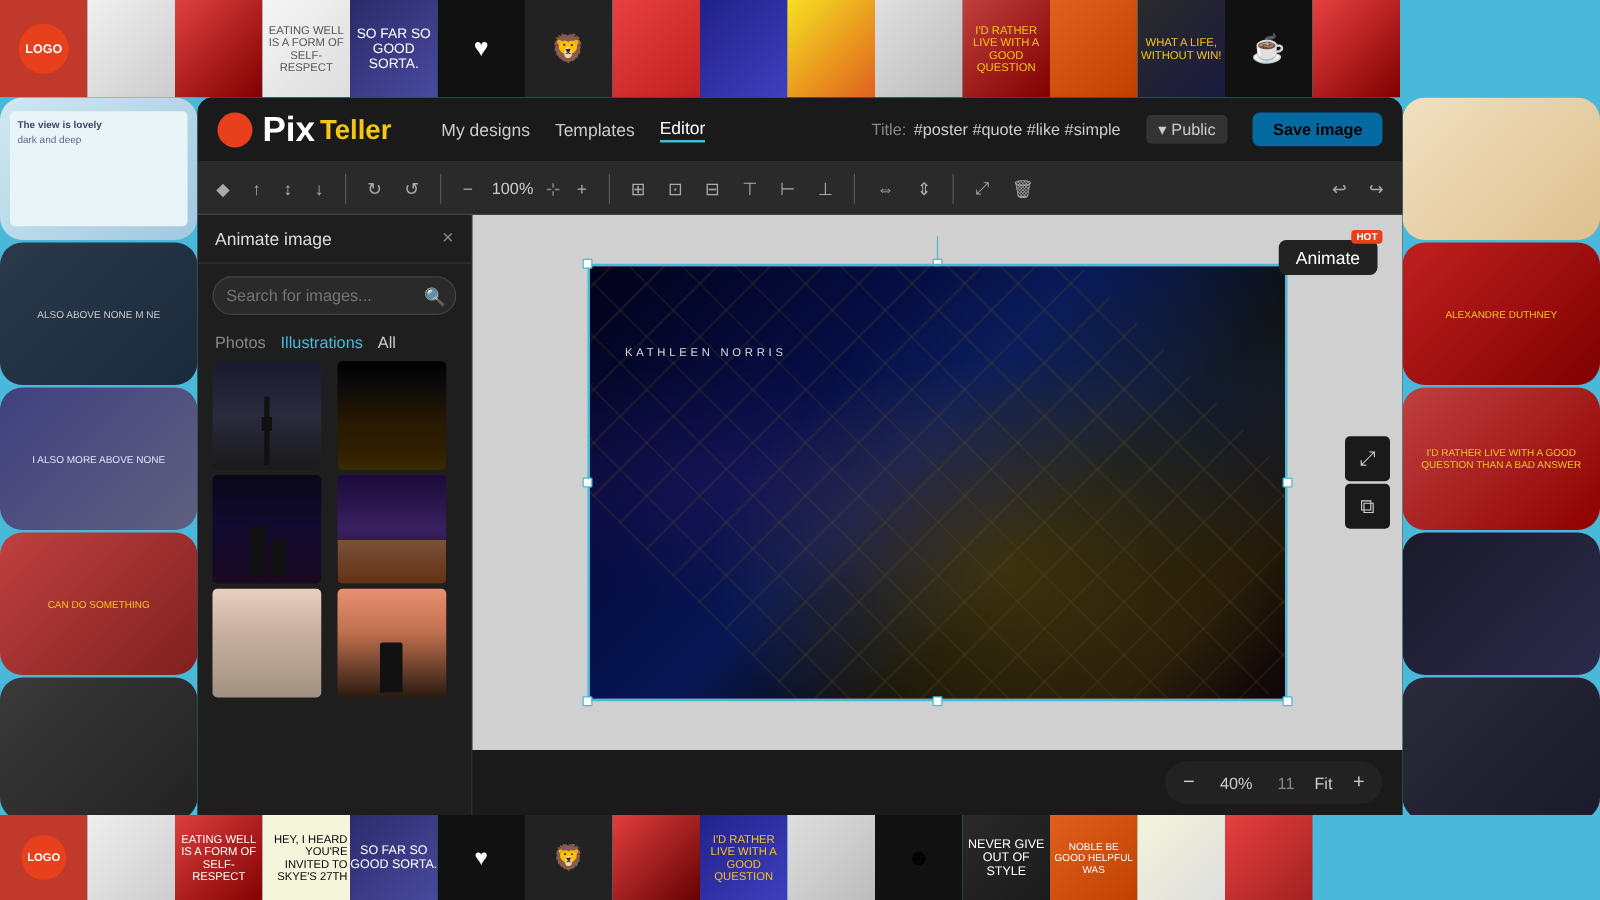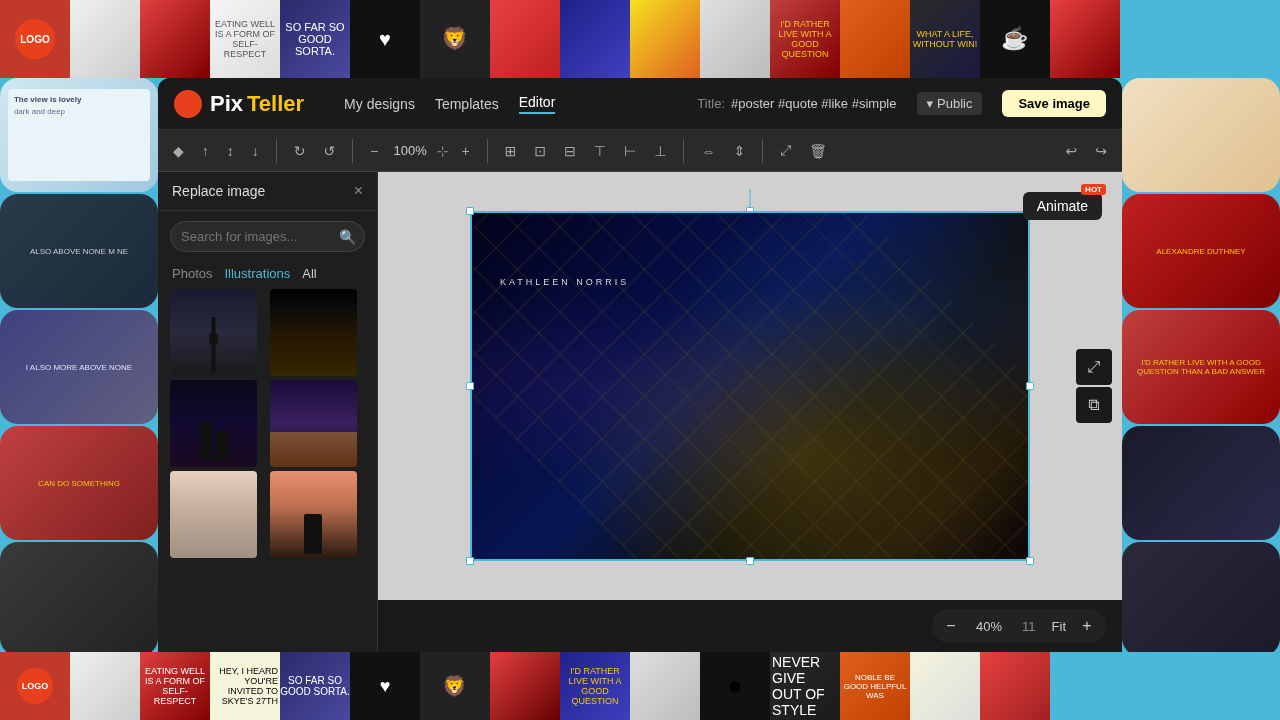--- a/index.html
+++ b/index.html
@@ -43,39 +43,39 @@
 
     
     .nav-bar {
       position: absolute; top: 0; left: 0; width: 100%; height: 52px;
       background: #1a1a1a; display: flex; align-items: center; padding: 0 16px; gap: 20px;
       border-bottom: 1px solid #333;
     }
     .logo {
       display: flex; align-items: center; gap: 4px; margin-right: 20px;
     }
-    .logo-pix { color: #fff; font-size: 22px; font-weight: bold; }
+    .logo-pix { color: #fff; font-size: 28px; font-weight: bold; }
     .logo-teller { color: #f5c518; font-size: 22px; font-weight: bold; }
 
     .nav-link {
       color: #ccc; font-size: 14px; cursor: pointer; text-decoration: none;
     }
 
     .nav-title {
       margin-left: auto; display: flex; align-items: center; gap: 6px;
     }
     .nav-title-label { color: #888; font-size: 13px; }
     .nav-title-value { color: #ccc; font-size: 13px; }
 
     .public-btn {
       display: flex; align-items: center; gap: 4px; color: #ccc; font-size: 13px;
       background: #333; border: none; border-radius: 4px; padding: 4px 10px; cursor: pointer;
     }
     .save-btn {
-      background: #fef9c3; color: #000; font-size: 13px; font-weight: bold;
+      background: #0369a1; color: #000; font-size: 13px; font-weight: bold;
       border: none; border-radius: 6px; padding: 6px 16px; cursor: pointer;
     }
 
     
     .toolbar {
       position: absolute; top: 52px; left: 0; width: 100%; height: 42px;
       background: #2a2a2a; display: flex; align-items: center; padding: 0 10px; gap: 8px;
       border-bottom: 1px solid #444;
     }
     .toolbar-btn {
@@ -273,21 +273,21 @@
     </div>
   <div class="banner-item" style="background:linear-gradient(135deg,#e84040,#600000);"></div>
   <div class="banner-item" style="background:linear-gradient(135deg,#20208a,#4040c0);display:flex;align-items:center;justify-content:center;">
       <span style="color:#f5c518;font-size:9px;text-align:center;">I'D RATHER LIVE WITH A GOOD QUESTION</span>
     </div>
   <div class="banner-item" style="background:linear-gradient(135deg,#e0e0e0,#bbb);"></div>
   <div class="banner-item" style="background:#111;display:flex;align-items:center;justify-content:center;">
       <span style="font-size:18px;">☻</span>
     </div>
   <div class="banner-item" style="background:linear-gradient(135deg,#2a2a2a,#1a1a1a);display:flex;align-items:center;justify-content:center;">
-      <span style="color:#fff;font-size:14px;text-align:left;padding:2px;">NEVER GIVE OUT OF STYLE</span>
+      <span style="color:#fff;font-size:10px;text-align:center;padding:2px;">NEVER GIVE OUT OF STYLE</span>
     </div>
   <div class="banner-item" style="background:linear-gradient(135deg,#e06020,#c04000);display:flex;align-items:center;justify-content:center;">
       <span style="color:#fff;font-size:8px;text-align:center;padding:2px;">NOBLE BE GOOD HELPFUL WAS</span>
     </div>
   <div class="banner-item" style="background:linear-gradient(135deg,#f5f5dc,#ddd);"></div>
   <div class="banner-item" style="background:linear-gradient(135deg,#e84040,#a02020);"></div>
 </div>
 
 <div class="left-sidebar">
   <div class="left-sidebar-item" style="background:linear-gradient(135deg,#d0e8f0,#a0c8e0);display:flex;align-items:center;justify-content:center;">
@@ -368,21 +368,21 @@
     <div class="toolbar-separator"></div>
     <button class="toolbar-btn">⤢</button>
     <button class="toolbar-btn">🗑</button>
     <div style="flex:1;"></div>
     <button class="toolbar-btn">↩</button>
     <button class="toolbar-btn">↪</button>
   </div>
 
   <div class="replace-panel">
     <div class="replace-panel-header">
-      <span class="replace-panel-title">Replace image</span>
+      <span class="replace-panel-title">Animate image</span>
       <button class="close-btn">×</button>
     </div>
     <div class="search-box">
       <input class="search-input" type="text" placeholder="Search for images..." style="">
       <button class="search-icon-btn">🔍</button>
     </div>
     <div class="filter-links">
       <span class="filter-link">Photos</span>
       <span class="filter-link active">Illustrations</span>
       <span class="filter-link-all">All</span>

